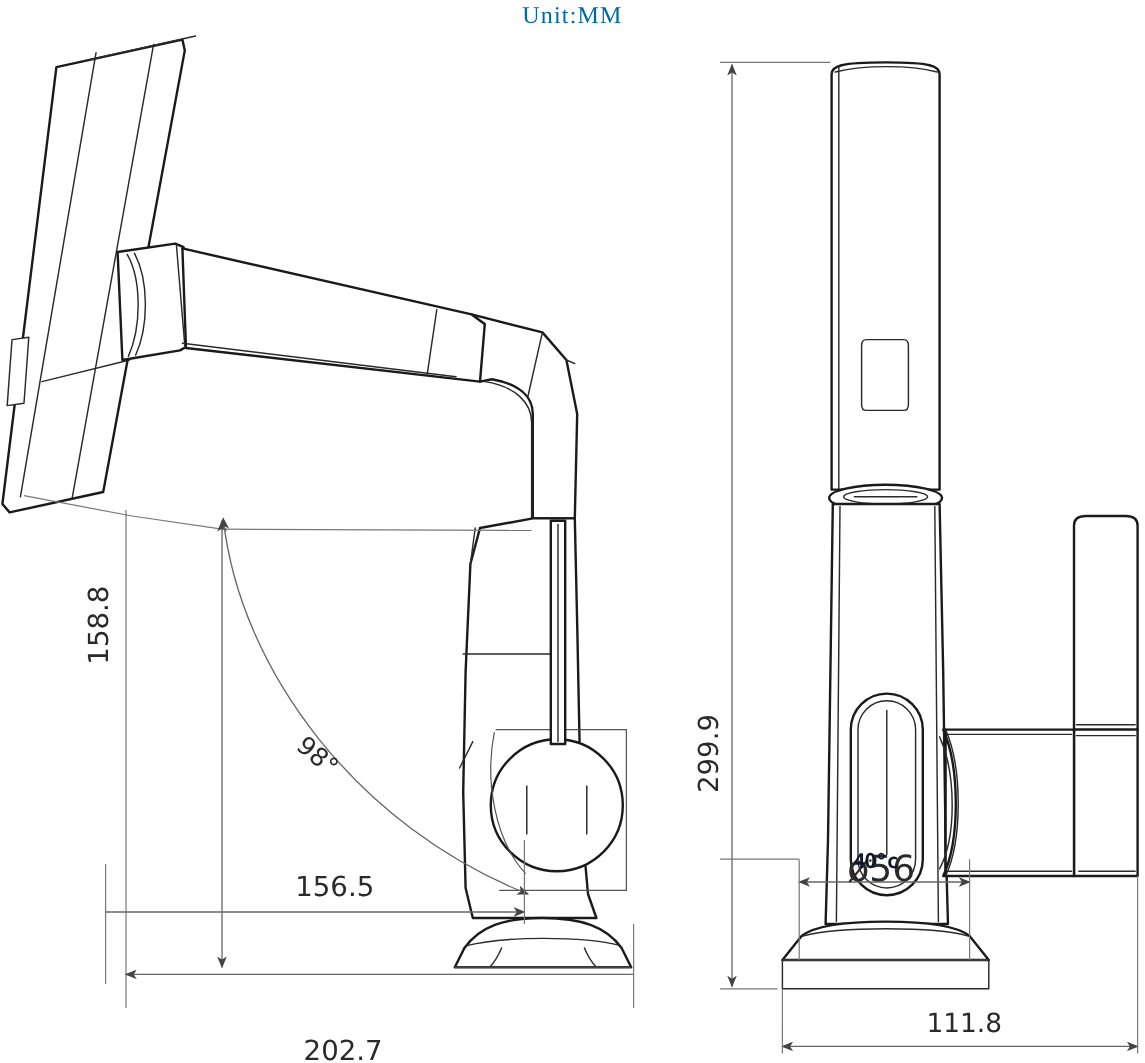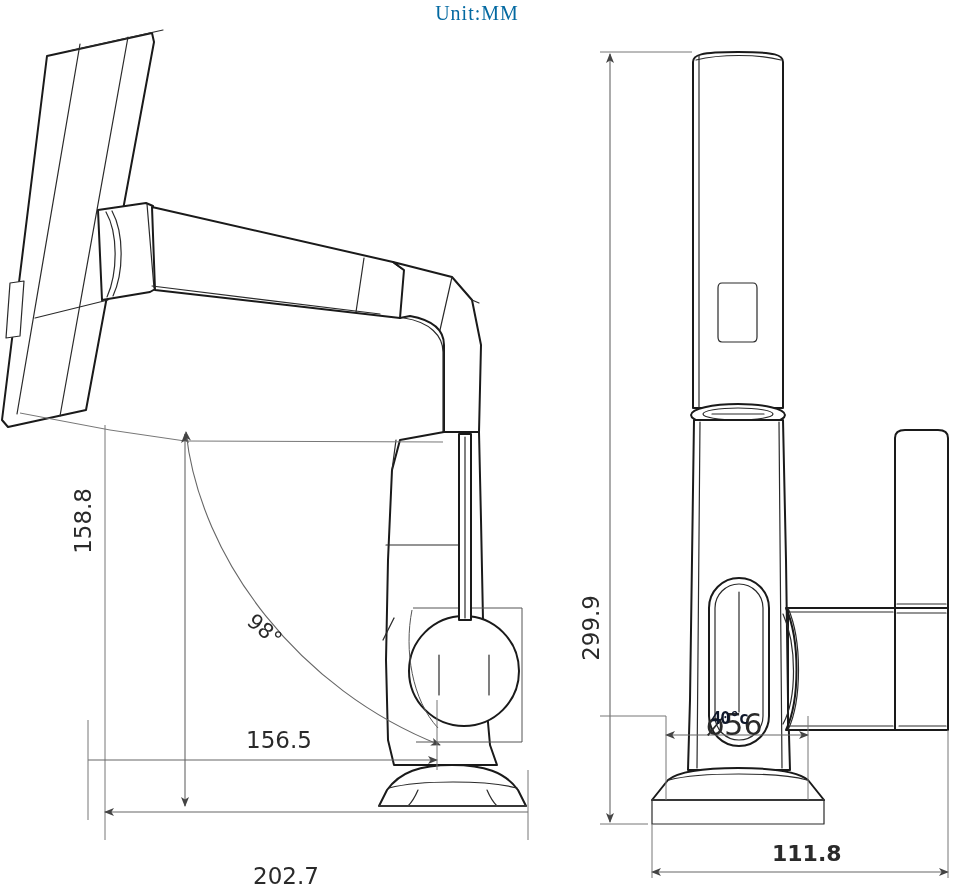--- a/index.html
+++ b/index.html
@@ -32,21 +32,21 @@
     white-space:nowrap;
     letter-spacing:0px;
   }
   .dim.vert{transform-origin:left top;}
   #dim-158{left:70px;top:488px;transform:rotate(-90deg) translate(-100%,0);}
   #dim-98{left:246px;top:618px;transform:rotate(40deg);font-size:21px;}
   #dim-156{left:246px;top:727px;}
   #dim-202{left:253px;top:863px;}
   #dim-299{left:578px;top:595px;transform:rotate(-90deg) translate(-100%,0);}
   #dim-d56{left:706px;top:707px;font-size:30px;}
-  #dim-1118{left:772px;top:841px;font-size:22px;font-weight:bold;}
+  #dim-1118{left:772px;top:841px;font-size:22px;}
   .lcd{
     position:absolute;
     left:711px;top:708px;
     font-family:"DejaVu Sans Mono","Liberation Mono",monospace;
     font-size:17px;
     font-weight:bold;
     color:#0f172a;
     letter-spacing:-1px;
     white-space:nowrap;
   }

